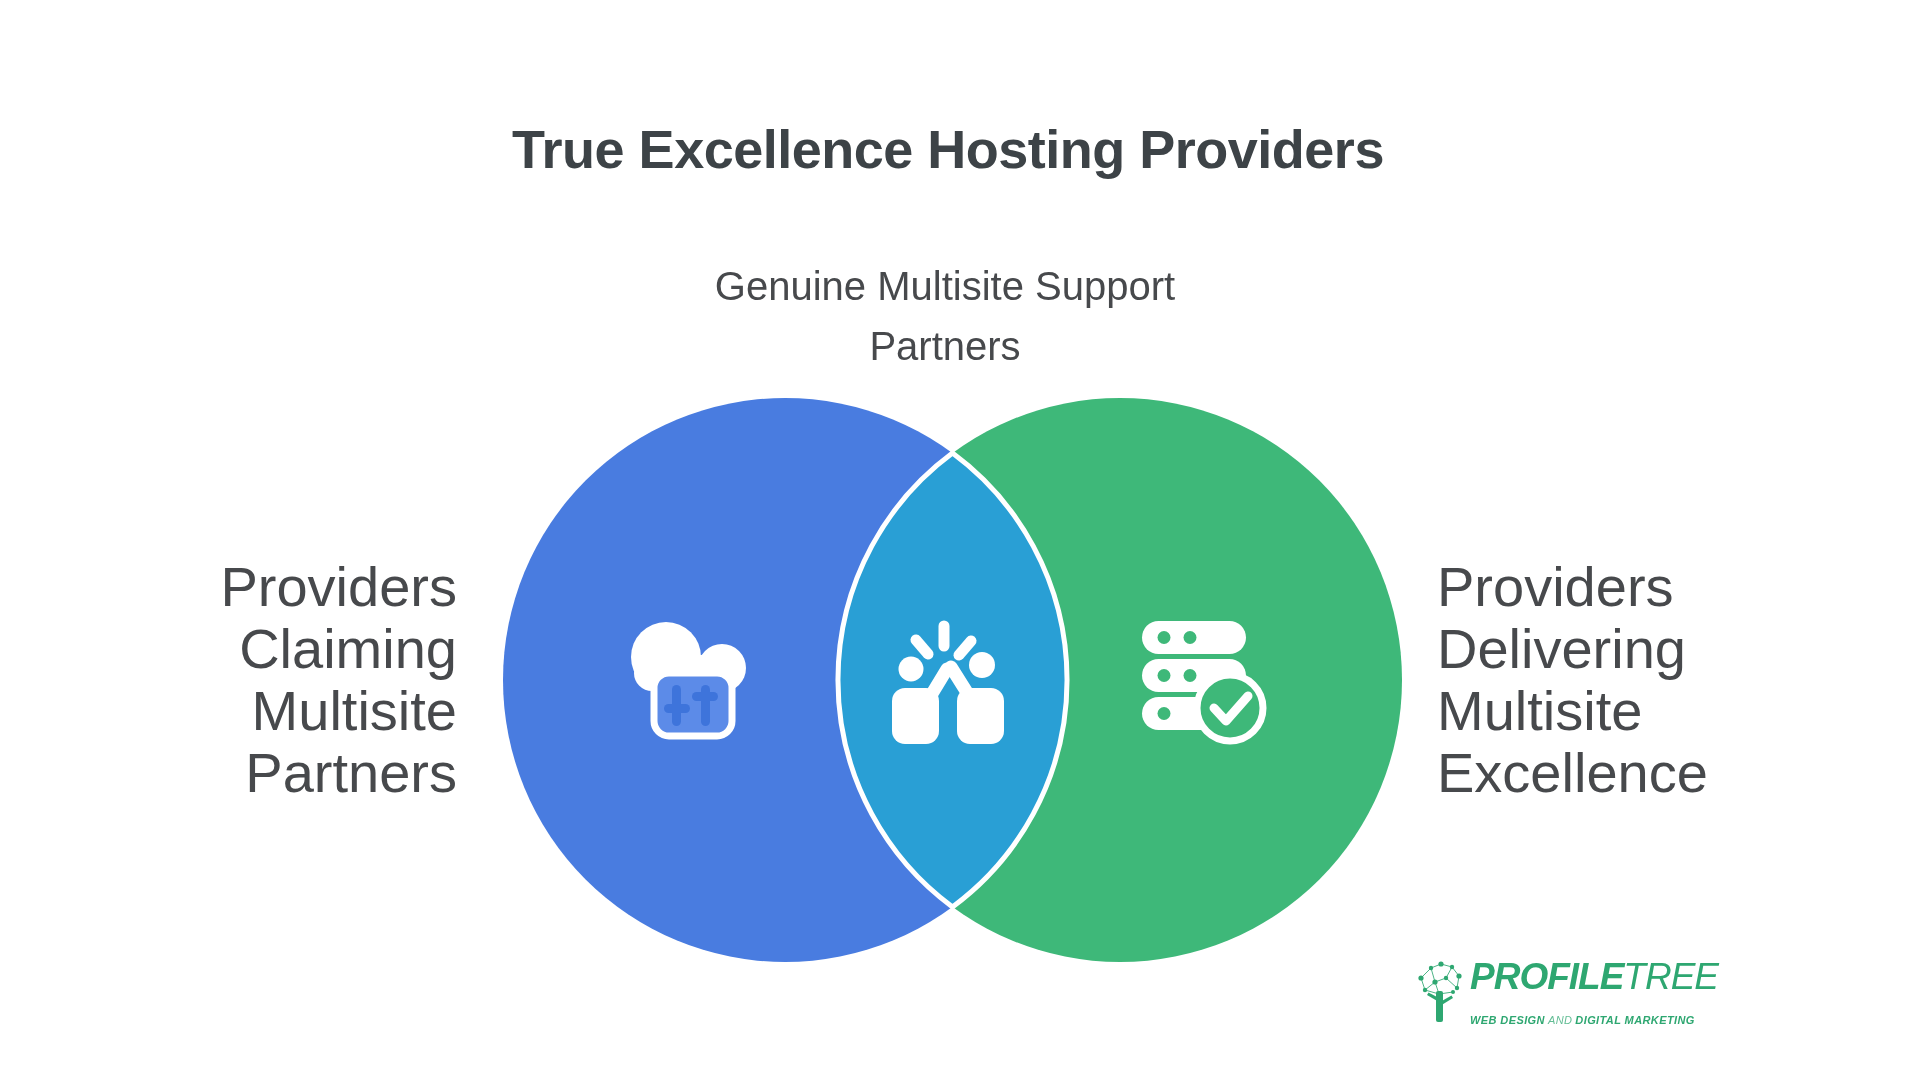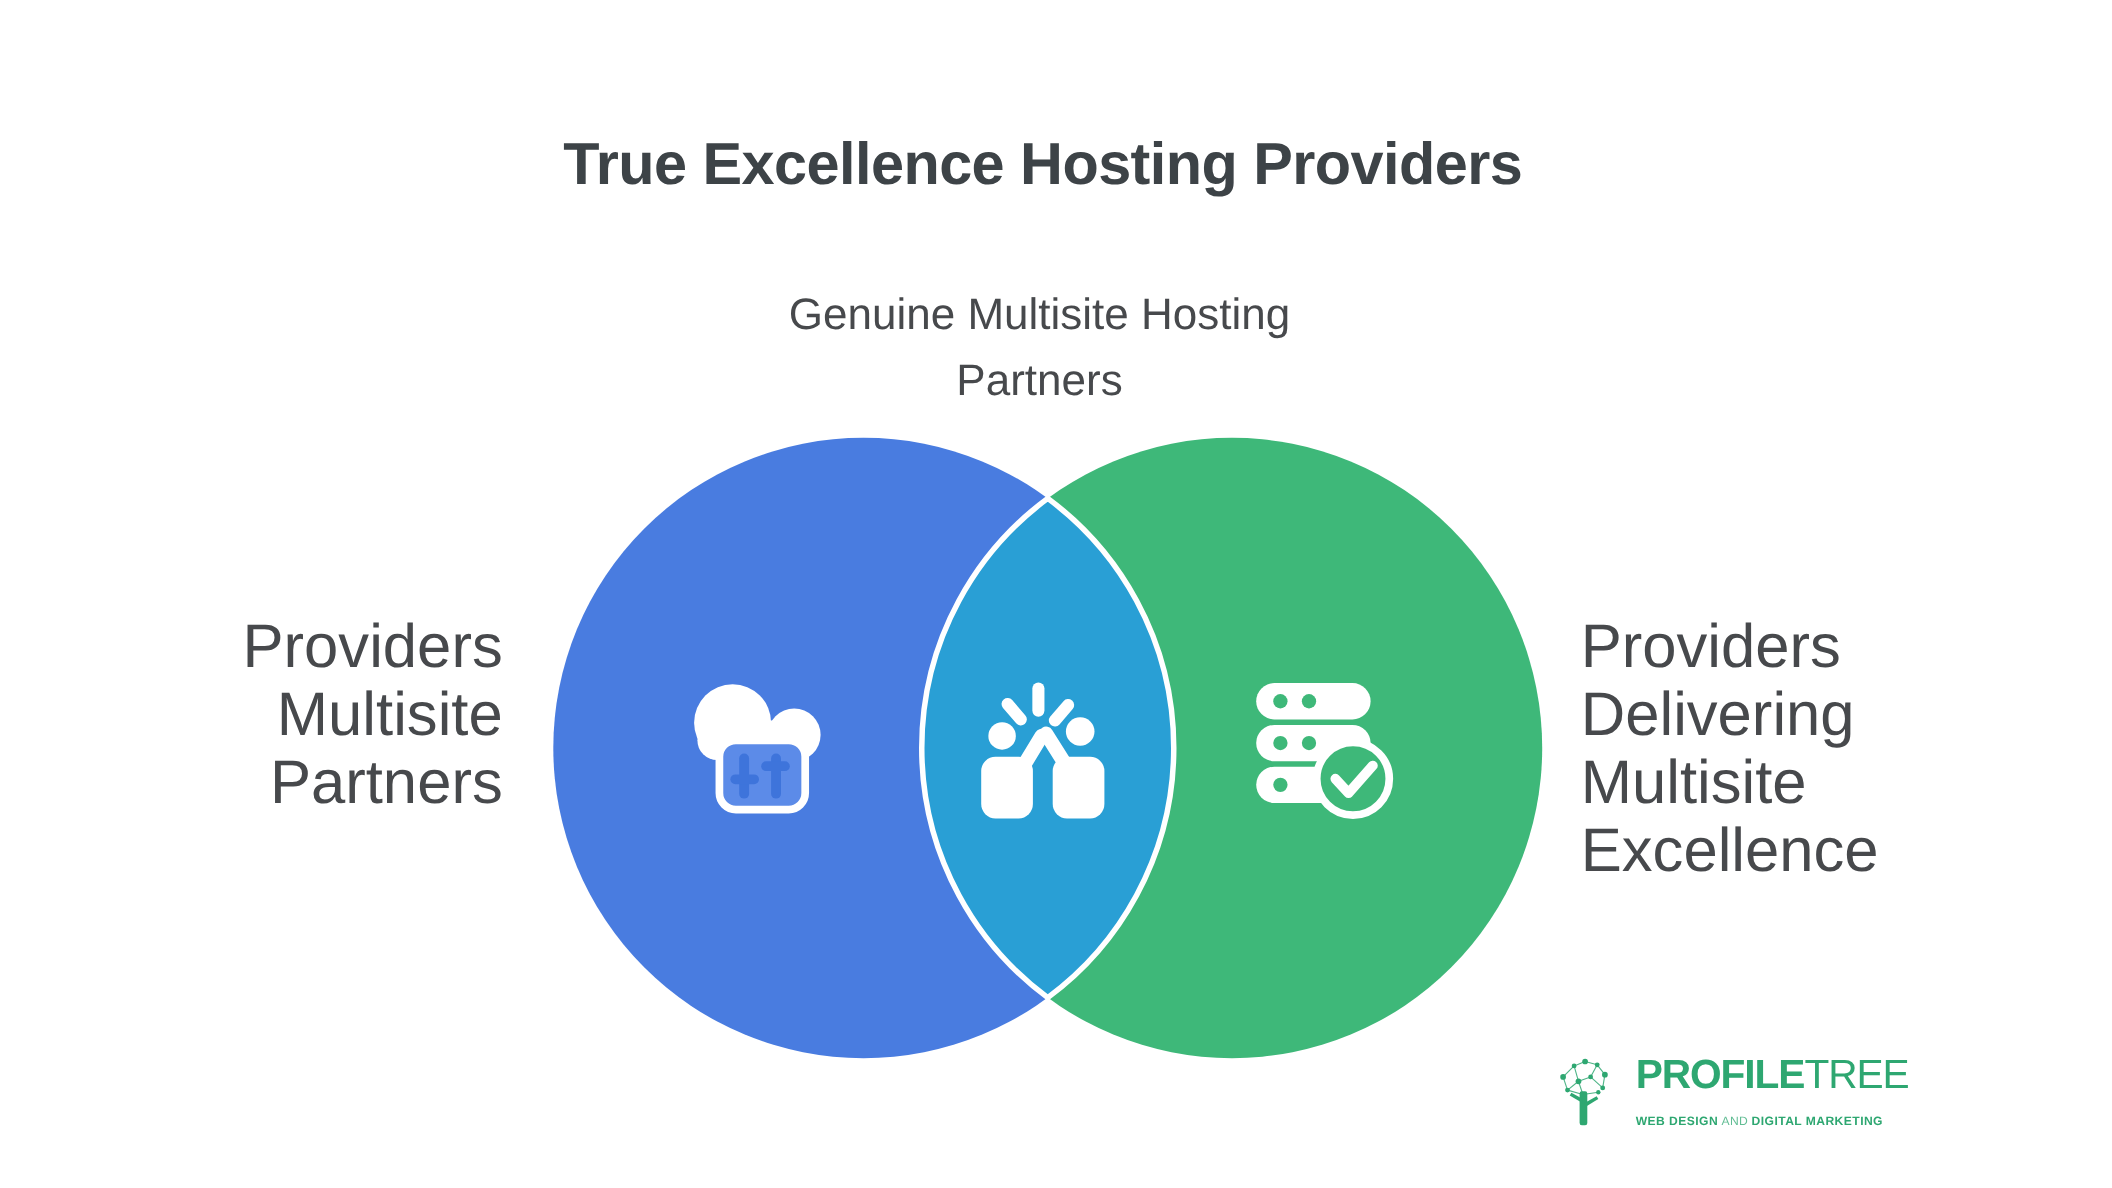--- a/index.html
+++ b/index.html
@@ -19,39 +19,39 @@
   }
   .venn-svg{position:absolute;top:0;left:0;}
   .side-label{
     position:absolute;top:556px;
     font-size:56px;font-weight:400;line-height:62px;white-space:nowrap;
   }
   .side-label.left{right:1463px;text-align:right;}
   .side-label.right{left:1437px;text-align:left;}
   .logo{
     position:absolute;left:1413px;top:958px;
-    display:flex;align-items:center;gap:22px;
+    display:flex;align-items:flex-start;gap:5px;font-style:italic;
   }
   .logo-text{display:flex;flex-direction:column;line-height:1;}
   .wordmark{
     font-size:37px;font-weight:700;letter-spacing:-1px;white-space:nowrap;
   }
   .wordmark .light{font-weight:400;}
   .tagline{
     margin-top:20px;font-size:11px;font-weight:700;letter-spacing:0.4px;white-space:nowrap;
   }
   .tagline .and{font-weight:400;opacity:0.75;margin:0 3px;}
 </style>
 </head>
 <body>
 
 <h1 class="page-title" style="color: rgb(61, 67, 71);">True Excellence Hosting Providers</h1>
 
 <div class="intersection-label" style="color: rgb(71, 73, 76);">
-  <div>Genuine Multisite Hosting</div>
+  <div>Genuine Multisite Support</div>
   <div>Partners</div>
 </div>
 
 <svg class="venn-svg" width="1920" height="1080" viewBox="0 0 1920 1080">
 
   <circle cx="785" cy="680" r="282" style="fill: rgb(73, 124, 224);"></circle>
 
   <circle cx="1120" cy="680" r="282" style="fill: rgb(62, 184, 121);"></circle>
 
   <path d="M 952.5 453.1 A 282 282 0 0 1 952.5 906.9 A 282 282 0 0 1 952.5 453.1 Z" stroke="#ffffff" stroke-width="5" style="fill: rgb(41, 159, 213);"></path>
@@ -99,20 +99,21 @@
       <circle cx="1190" cy="675.5" r="6.5"></circle>
       <circle cx="1164" cy="713.5" r="6.5"></circle>
     </g>
     <circle cx="1230" cy="708" r="33" stroke="#ffffff" stroke-width="7" style="fill: rgb(62, 184, 121);"></circle>
     <path d="M1214 708 L1226 721 L1248 696" stroke="#ffffff" stroke-width="9" stroke-linecap="round" stroke-linejoin="round" fill="none"></path>
   </g>
 </svg>
 
 <div class="side-label left" style="color: rgb(71, 73, 76);">
   <div>Providers</div>
+  <div>Claiming</div>
   <div>Multisite</div>
   <div>Partners</div>
 </div>
 
 <div class="side-label right" style="color: rgb(71, 73, 76);">
   <div>Providers</div>
   <div>Delivering</div>
   <div>Multisite</div>
   <div>Excellence</div>
 </div>

